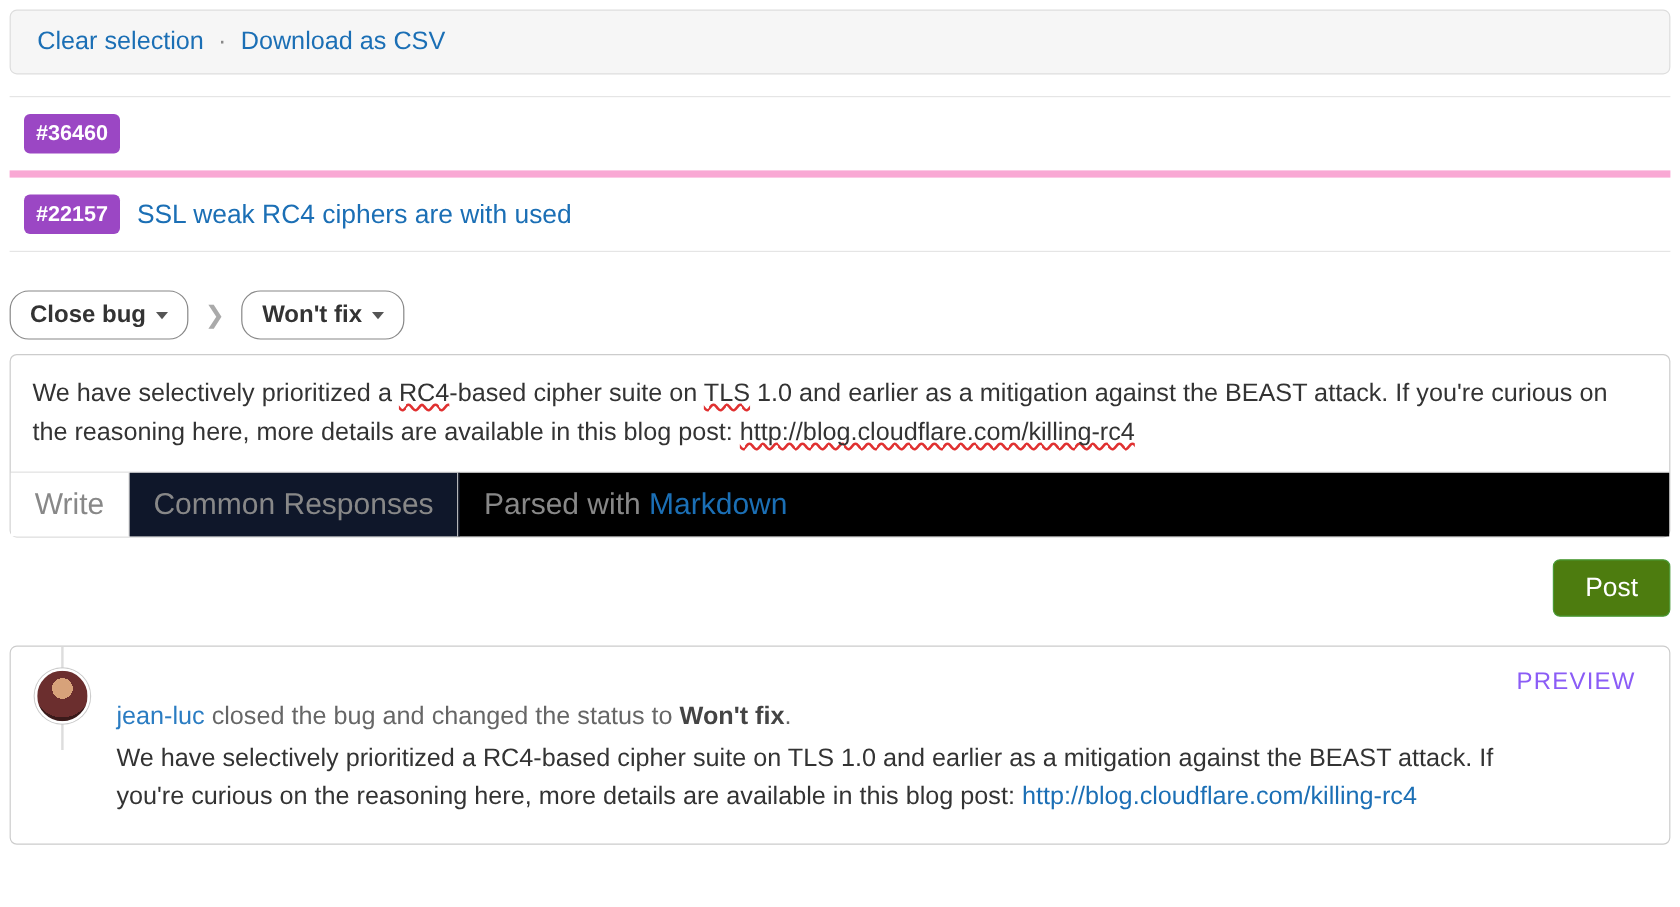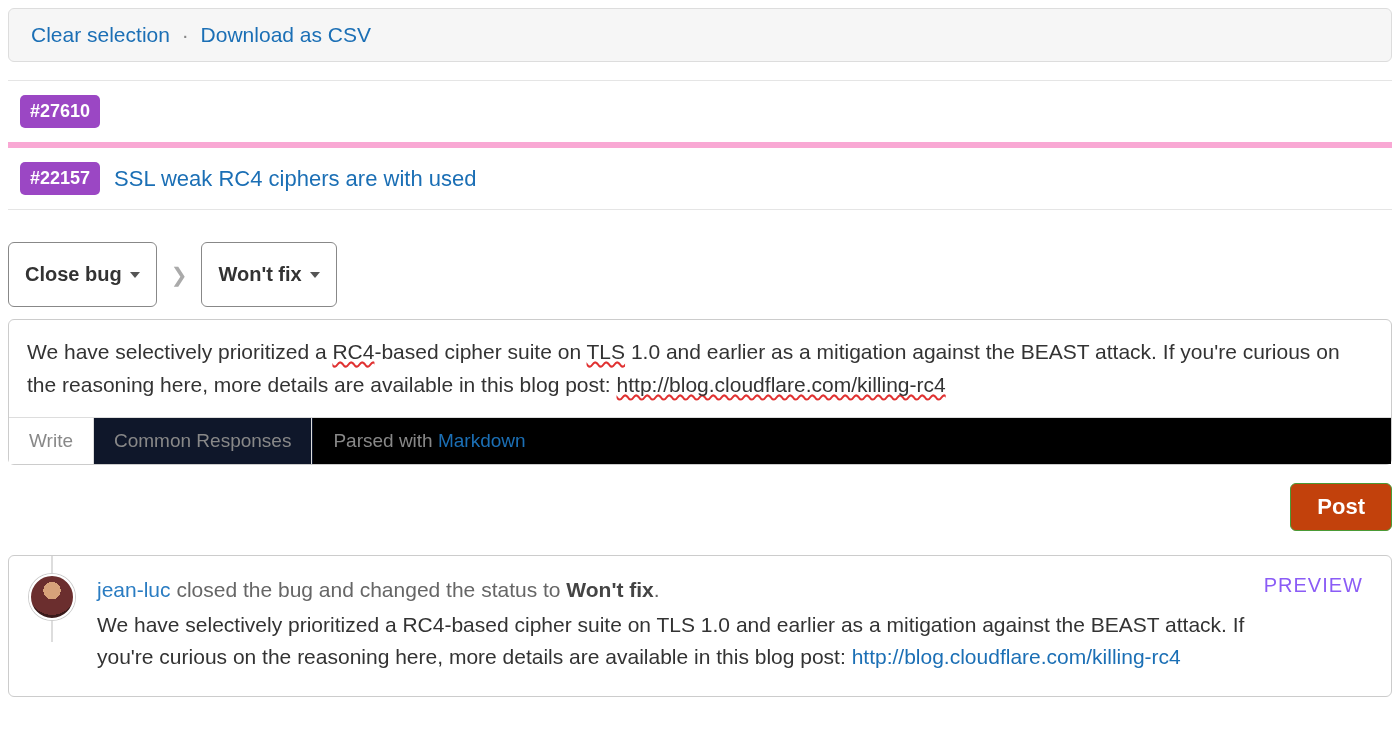--- a/index.html
+++ b/index.html
@@ -14,71 +14,71 @@
   .selection-actions a { color: #1b6fb5; text-decoration: none; }
   .selection-actions .sep { color: #888; margin: 0 6px; }
   .bug-list { border-top: 1px solid #e5e5e5; border-bottom: 1px solid #e5e5e5; }
   .bug-row { display: flex; align-items: center; padding: 14px 12px; gap: 14px; }
   .bug-row + .bug-row { border-top: 6px solid #f9a8d4; }
   .bug-badge { background: #9b47c4; color: #fff; font-weight: 600; padding: 6px 10px; border-radius: 5px; font-size: 18px; }
   .bug-link { color: #1b6fb5; font-size: 22px; text-decoration: none; }
   .action-row { display: flex; align-items: center; gap: 14px; margin-top: 32px; margin-bottom: 12px; }
   .dropdown-btn {
     display: inline-flex; align-items: center; gap: 8px;
-    background: #fff; border: 1px solid #888; border-radius: 6px;
-    padding: 20px 16px; font-size: 20px; font-weight: 600; color: #333; cursor: pointer;
+    background: #fff; border: 1px solid #888; border-radius: 16px;
+    padding: 8px 16px; font-size: 20px; font-weight: 600; color: #333; cursor: pointer;
   }
   .caret { width: 0; height: 0; border-left: 5px solid transparent; border-right: 5px solid transparent; border-top: 6px solid #555; }
   .chevron { font-size: 20px; color: #aaa; user-select: none; }
   .editor-box { border: 1px solid #ccc; border-radius: 6px; margin-bottom: 18px; }
   .editor-text {
     padding: 16px 18px; font-size: 21px; color: #333; line-height: 1.55;
     min-height: 90px;
   }
   .spell { text-decoration: underline wavy #e03131; text-decoration-skip-ink: none; }
   .editor-tabs {
     display: flex; align-items: stretch; border-top: 1px solid #ddd;
-    font-size: 19px; color: #888;
+    font-size: 25px; color: #888;
   }
   .editor-tab { padding: 12px 20px; border-right: 1px solid #ddd; background: #fff; }
   .editor-tab.inactive { background: #0f172a; }
   .editor-parsed { margin-left: auto; padding: 12px 20px; background: #000000; flex: 1; text-align: left; border-left: 1px solid #0f172a; }
   .editor-parsed a { color: #1b6fb5; text-decoration: none; }
   .post-row { display: flex; justify-content: flex-end; margin-bottom: 24px; }
   .post-btn {
-    background: #c2410c; color: #fff; font-size: 22px; font-weight: 700;
+    background: #4d7c0f; color: #fff; font-size: 22px; font-weight: 400;
     border: 1px solid #4a9a36; border-radius: 6px; padding: 10px 26px; cursor: pointer;
   }
   .preview-fieldset { border: 1px solid #ccc; border-radius: 6px; padding: 18px 20px 22px 20px; position: relative; }
   .preview-legend { color: #8b5cf6; font-size: 20px; letter-spacing: 1px; padding: 0 8px; margin-left: auto; float: right; }
   .preview-fieldset legend { text-align: right; margin-left: auto; }
   .preview-body { display: flex; gap: 22px; align-items: flex-start; }
   .timeline { position: relative; width: 48px; display: flex; justify-content: center; }
   .timeline-line { position: absolute; top: -18px; bottom: -22px; width: 2px; background: #ddd; left: 50%; transform: translateX(-50%); }
   .avatar { width: 46px; height: 46px; border-radius: 50%; background: radial-gradient(circle at 50% 35%, #d7a27a 0 25%, #6b2e2e 25% 70%, #3a1a1a 70% 100%); border: 2px solid #fff; box-shadow: 0 0 0 1px #ccc; position: relative; z-index: 1; }
-  .preview-text { font-size: 21px; color: #666; line-height: 1.55; }
+  .preview-text { font-size: 21px; color: #666; line-height: 1.55; margin-top: 24px; }
   .preview-text .user { color: #2a7cc2; font-weight: 500; }
   .preview-text .status { color: #444; font-weight: 700; }
   .preview-msg { color: #333; margin-top: 2px; }
   .preview-msg a { color: #1b6fb5; text-decoration: none; }
 </style>
 </head>
 <body>
 
 <div class="selection-bar">
   <div class="selection-actions">
     <a href="#">Clear selection</a>
     <span class="sep">·</span>
     <a href="#">Download as CSV</a>
   </div>
 </div>
 
 <div class="bug-list">
   <div class="bug-row">
-    <span class="bug-badge">#27610</span>
+    <span class="bug-badge">#36460</span>
   </div>
   <div class="bug-row">
     <span class="bug-badge">#22157</span>
     <a href="#" class="bug-link">SSL weak RC4 ciphers are with used</a>
   </div>
 </div>
 
 <div class="action-row">
   <button class="dropdown-btn">
     <span>Close bug</span>

